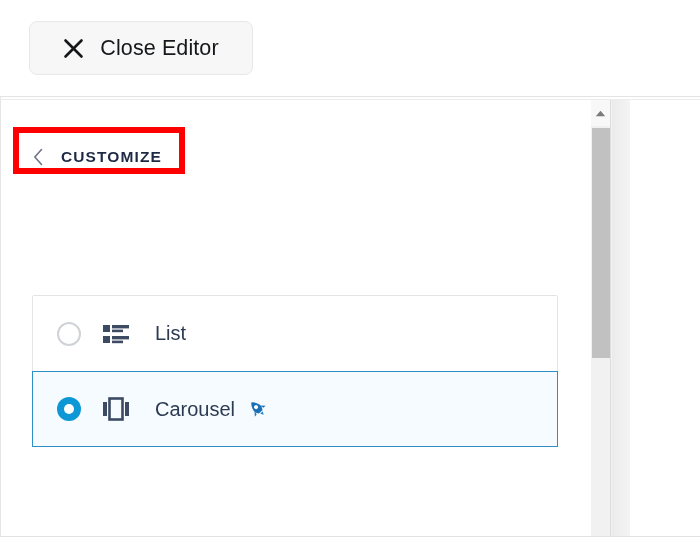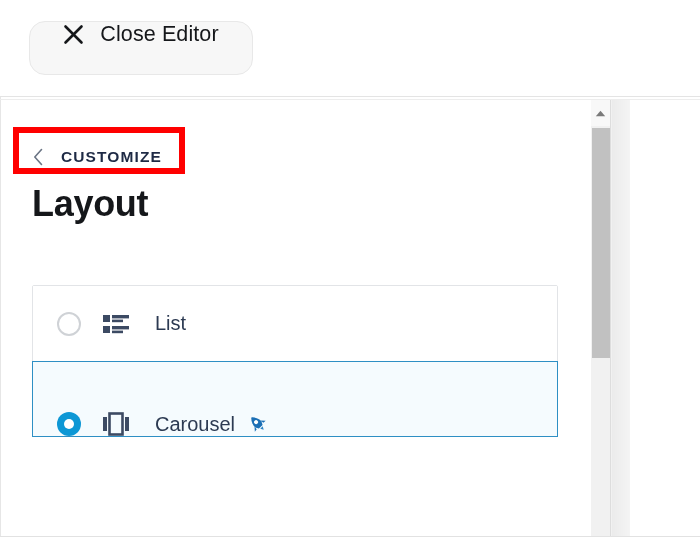--- a/index.html
+++ b/index.html
@@ -54,23 +54,23 @@
   }
 
   .close-editor-btn {
     position: absolute;
     left: 29px;
     top: 21px;
     width: 224px;
     height: 54px;
     background: #f7f7f7;
     border: 1px solid #e8e8e8;
-    border-radius: 16px;
-    display: flex;
-    align-items: flex-start;
+    border-radius: 8px;
+    display: flex;
+    align-items: center;
     justify-content: center;
     box-sizing: border-box;
     cursor: pointer;
   }
   .close-editor-inner {
     display: flex;
     align-items: center;
     gap: 16px;
   }
   .x-icon {
@@ -141,39 +141,39 @@
     font-weight: bold;
     color: #15171a;
     letter-spacing: -0.3px;
     font-family: "Liberation Sans", sans-serif;
   }
 
   
   .options-card {
     position: absolute;
     left: 31px;
-    top: 185px;
+    top: 195px;
     width: 526px;
     background: #ffffff;
     border: 1px solid #e2e4e7;
     box-sizing: border-box;
     border-radius: 2px;
   }
   .option-row {
     position: relative;
     height: 76px;
     display: flex;
     align-items: center;
     border-bottom: 1px solid #e8eaec;
     box-sizing: border-box;
     cursor: pointer;
     background: #ffffff;
     padding-left: 24px;
   }
-  .option-row:last-child { border-bottom: none; align-items: flex-end; }
+  .option-row:last-child { border-bottom: none; }
 
   .option-row.selected {
     background: #f5fbfe;
     border: 1px solid #2e8fc4;
     margin: -1px;
     width: calc(100% + 2px);
   }
 
   .radio {
     width: 24px;
@@ -317,21 +317,20 @@
 
     <div class="back-row">
       <svg class="chevron-left" viewBox="0 0 11 18">
         <polyline points="8.5,1.5 1.8,9 8.5,16.5" fill="none" stroke="#6b7585" stroke-width="1.6" stroke-linecap="round" stroke-linejoin="round"></polyline>
       </svg>
       <span class="back-label">CUSTOMIZE</span>
     </div>
 
     <div class="annot-box"></div>
 
-    <div class="panel-title">Layout</div>
 
     <div class="options-card">
 
       <div class="option-row">
         <div class="radio"></div>
 
         <svg class="opt-icon" viewBox="0 0 26 24">
           <rect x="0" y="3" width="7" height="7" fill="#3c4a63"></rect>
           <rect x="9" y="3" width="17" height="3.4" fill="#3c4a63"></rect>
           <rect x="9" y="7.6" width="11" height="2.6" fill="#3c4a63"></rect>

